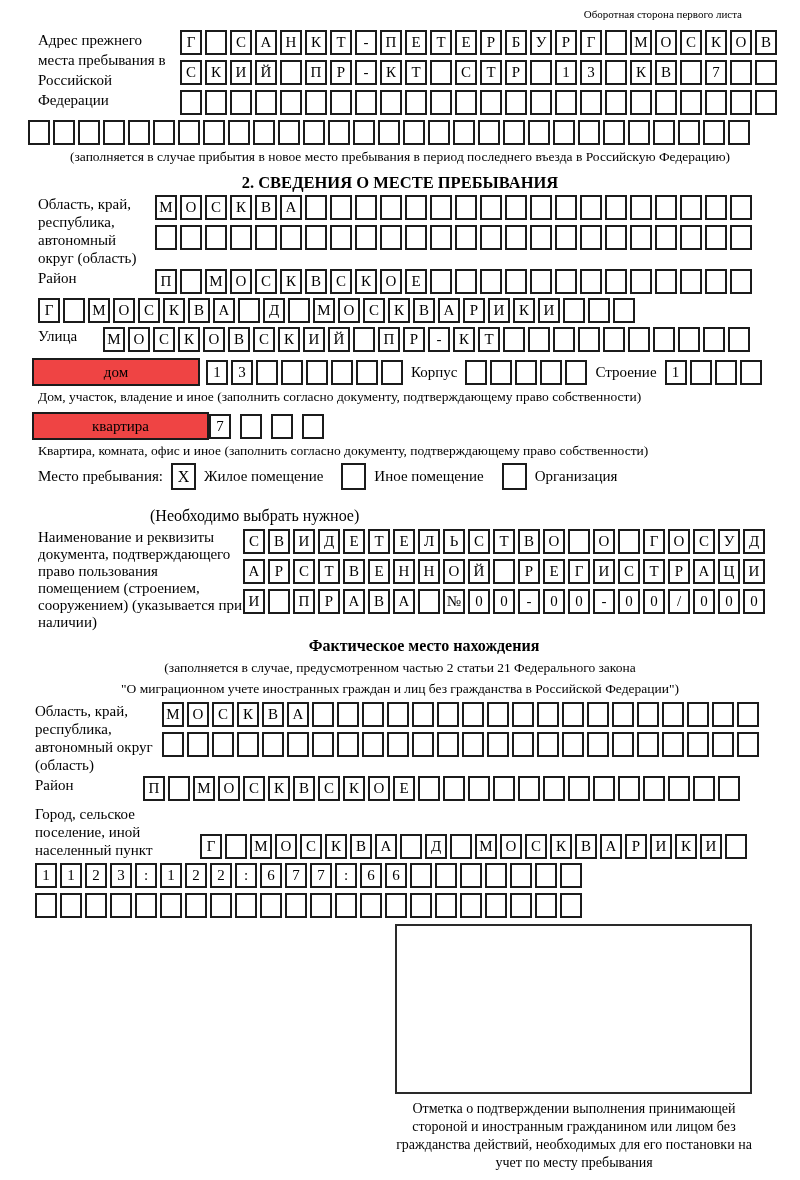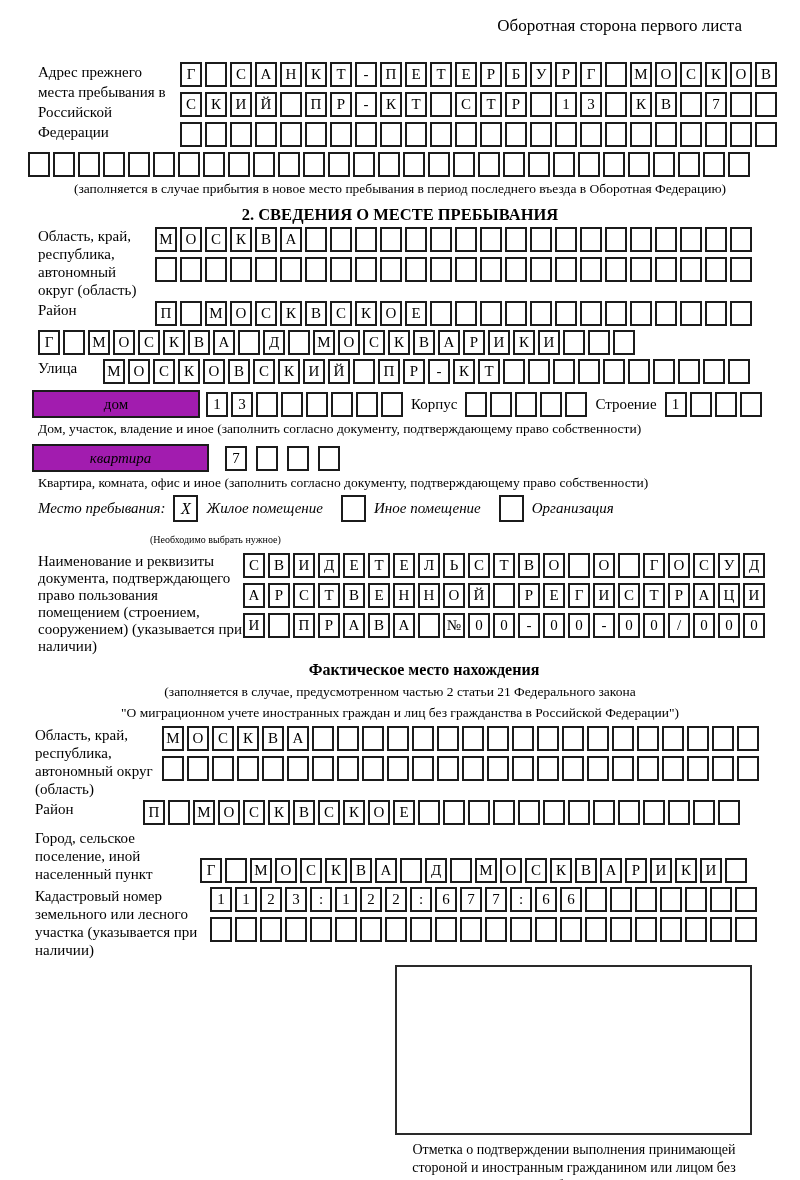--- a/index.html
+++ b/index.html
@@ -1,61 +1,61 @@
 <!DOCTYPE html>
 <html><head>
 <meta charset="utf-8">
 <style>
   html,body{margin:0;padding:0;}
   body{
     width:800px;height:1180px;background:#ffffff;color:#000;
     font-family:"Liberation Serif","DejaVu Serif",serif;font-size:15px;
     overflow:hidden;
   }
-  .corner{text-align:right;padding:16px 58px 0 0;font-size:17px;}
+  .corner{text-align:right;padding:8px 58px 0 0;font-size:11px;}
   .flabel{line-height:18px;font-size:15px;}
   .addr-label{line-height:20px;width:142px;}
   .cells{display:flex;gap:3px;}
   .cells.spaced{gap:9px;}
   .cell{
     flex:0 0 22px;width:22px;height:25px;box-sizing:border-box;
     border:2px solid #1b1b1b;display:inline-flex;align-items:center;justify-content:center;
     font-size:15px;line-height:1;background:#fff;
   }
   .cellcol{display:flex;flex-direction:column;gap:5px;}
-  .addr{display:flex;margin:26px 0 0 38px;}
+  .addr{display:flex;margin:10px 0 0 38px;}
   .fullrow{margin:5px 0 0 28px;}
   .cnote{text-align:center;font-size:13.5px;margin-top:3px;line-height:18px;}
   .lnote{margin:2px 0 0 38px;font-size:13.5px;line-height:18px;}
   .sec-title{text-align:center;font-weight:bold;font-size:16.5px;margin-top:6px;line-height:21px;}
   .frow{display:flex;align-items:flex-start;margin-left:38px;}
   .w117{width:117px;flex:0 0 117px;}
   .w135{width:135px;flex:0 0 135px;}
   .w65{width:65px;flex:0 0 65px;}
   .w127{width:127px;flex:0 0 127px;}
   .w108{width:108px;flex:0 0 108px;}
   .w165{width:165px;flex:0 0 165px;}
   .w175{width:175px;flex:0 0 175px;}
   .w205{width:205px;flex:0 0 205px;}
   .mt2{margin-top:2px;}.mt4{margin-top:4px;}
   .domrow{display:flex;align-items:center;margin:6px 0 0 32px;}
   .label-box{
     box-sizing:border-box;border:2px solid #1b1b1b;height:28px;
-    display:flex;align-items:center;justify-content:center;font-size:15px;background:#a21caf;
+    display:flex;align-items:center;justify-content:center;font-size:15px;background:#ef4444;
   }
   .dom-box{width:168px;margin-right:6px;}
-  .kv-box{width:177px;margin-right:16px;font-style:italic;}
+  .kv-box{width:177px;margin-right:0;}
   .mid-label{padding:0 8px;white-space:nowrap;}
-  .stay{display:flex;align-items:center;margin:3px 0 0 38px;gap:8px;font-style:italic;}
+  .stay{display:flex;align-items:center;margin:3px 0 0 38px;gap:8px;}
   .cb{
     box-sizing:border-box;width:25px;height:27px;border:2px solid #1b1b1b;
     display:inline-flex;align-items:center;justify-content:center;font-size:16px;background:#fff;
   }
   .stay .opt-label{margin-right:10px;white-space:nowrap;}
-  .subnote{margin:9px 0 0 150px;font-size:10px;line-height:18px;}
+  .subnote{margin:17px 0 0 150px;font-size:16px;line-height:18px;}
   .doc-label{line-height:17px;}
   .fact-title{text-align:center;font-weight:bold;font-size:16px;margin-top:4px;line-height:21px;margin-left:48px;}
   .stamp-box{
     box-sizing:border-box;margin:6px 0 0 395px;width:357px;height:170px;border:2px solid #2a2a2a;background:#fff;
   }
   .stamp-caption{margin:6px 0 0 385px;width:378px;text-align:center;font-size:14px;line-height:18px;}
 </style>
 </head>
 <body>
 
@@ -168,21 +168,21 @@
     <span class="cell"></span>
     <span class="cell"></span>
     <span class="cell"></span>
     <span class="cell"></span>
     <span class="cell"></span>
     <span class="cell"></span>
     <span class="cell"></span>
     <span class="cell"></span>
     <span class="cell"></span>
   </div>
-<div class="cnote">(заполняется в случае прибытия в новое место пребывания в период последнего въезда в Оборотная Федерацию)</div>
+<div class="cnote">(заполняется в случае прибытия в новое место пребывания в период последнего въезда в Российскую Федерацию)</div>
 
 <div class="sec-title">2. СВЕДЕНИЯ О МЕСТЕ ПРЕБЫВАНИЯ</div>
 
 <div class="frow mt2">
   <div class="flabel w117">Область, край, республика, автономный округ (область)</div>
   <div class="cellcol">
     <div class="cells">
         <span class="cell">М</span>
         <span class="cell">О</span>
         <span class="cell">С</span>
@@ -569,21 +569,20 @@
       <span class="cell">А</span>
       <span class="cell">Р</span>
       <span class="cell">И</span>
       <span class="cell">К</span>
       <span class="cell">И</span>
       <span class="cell"></span>
     </div>
 </div>
 
 <div class="frow mt4" style="margin-left:35px;">
-  <div class="flabel w175">Кадастровый номер земельного или лесного участка (указывается при наличии)</div>
   <div class="cellcol">
     <div class="cells">
         <span class="cell">1</span>
         <span class="cell">1</span>
         <span class="cell">2</span>
         <span class="cell">3</span>
         <span class="cell">:</span>
         <span class="cell">1</span>
         <span class="cell">2</span>
         <span class="cell">2</span>

